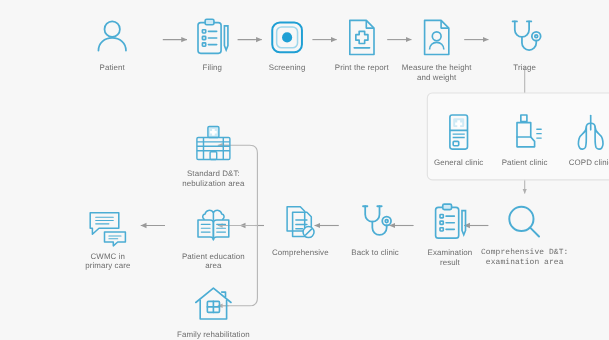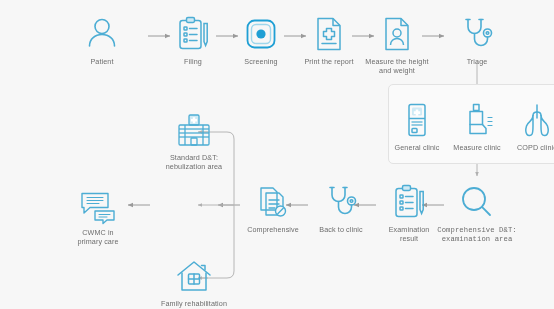--- a/index.html
+++ b/index.html
@@ -209,21 +209,21 @@
     <span class="ico">
       <svg viewBox="0 0 40 40">
           <g fill="none" stroke="#4cadd4" stroke-width="1.5" stroke-linejoin="round" stroke-linecap="round">
         <path d="M16.5 4.5h5.5v6h-5.5z"></path>
         <path d="M13 11.5h12.5v13l3.5 4v5H13z"></path>
         <line x1="13" y1="24.5" x2="25.5" y2="24.5"></line>
         <path d="M31 17.5h4M31 21.5h4M31 25.5h4" stroke-width="1.2"></path>
       </g>
         </svg>
     </span>
-    <span class="lbl">Measure clinic</span>
+    <span class="lbl">Patient clinic</span>
   </div>
 
   <div class="node" style="left:491px;top:100px;">
     <span class="ico">
       <svg viewBox="0 0 40 40">
           <g fill="none" stroke="#4cadd4" stroke-width="1.5" stroke-linecap="round" stroke-linejoin="round">
         <path d="M20 5v13"></path>
         <path d="M20 12c-2.5 0-4 1.5-4 3.5"></path>
         <path d="M20 12c2.5 0 4 1.5 4 3.5"></path>
         <path d="M16 15.5c0 6-5 5.5-6.5 10.5-1 3.4-.6 7 .5 8.5 1.2 1.6 4 1.3 5-.3 1-1.7 1-5.4 1-8.7z"></path>
@@ -312,20 +312,36 @@
         <line x1="11" y1="15" x2="11" y2="35"></line>
         <line x1="29" y1="15" x2="29" y2="35"></line>
         <rect x="17" y="28" width="6" height="7" rx="0.8"></rect>
       </g>
         </svg>
     </span>
     <span class="lbl">Standard D&amp;T:
 nebulization area</span>
   </div>
 
+  <div class="node" style="left:148px;top:185px;">
+    <span class="ico">
+      <svg viewBox="0 0 40 40">
+          <g fill="none" stroke="#4cadd4" stroke-width="1.4" stroke-linejoin="round" stroke-linecap="round">
+        <path d="M20 8c-2.5-3-7-2-7.5 1.5-2.5.3-3 3.5-1 4.8"></path>
+        <path d="M20 8c2.5-3 7-2 7.5 1.5 2.5.3 3 3.5 1 4.8"></path>
+        <line x1="20" y1="8" x2="20" y2="15"></line>
+        <path d="M6 15h11c2 0 3 1 3 2.5V33c0-1.5-1-2.5-3-2.5H6z"></path>
+        <path d="M34 15H23c-2 0-3 1-3 2.5V33c0-1.5 1-2.5 3-2.5h11z"></path>
+        <path d="M9 19h8M9 22.5h8M9 26h8M23 19h8M23 22.5h8M23 26h8" stroke-width="1"></path>
+      </g>
+        </svg>
+    </span>
+    <span class="lbl">Patient education
+area</span>
+  </div>
 
   <div class="node" style="left:148px;top:256px;">
     <span class="ico">
       <svg viewBox="0 0 40 40">
           <g fill="none" stroke="#4cadd4" stroke-width="1.5" stroke-linejoin="round" stroke-linecap="round">
         <path d="M4 19 20 6l16 13"></path>
         <path d="M8 17v17h24V17"></path>
         <path d="M27.5 9.5h3.5v4.2"></path>
         <rect x="14.5" y="18" width="11" height="10" rx="1"></rect>
         <line x1="20" y1="18" x2="20" y2="28"></line>

